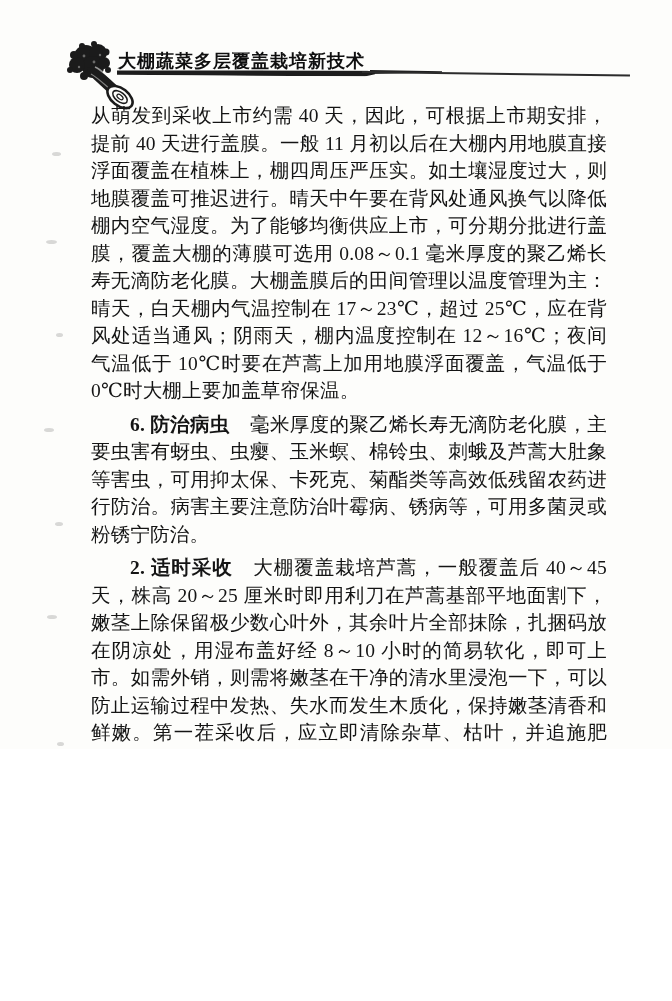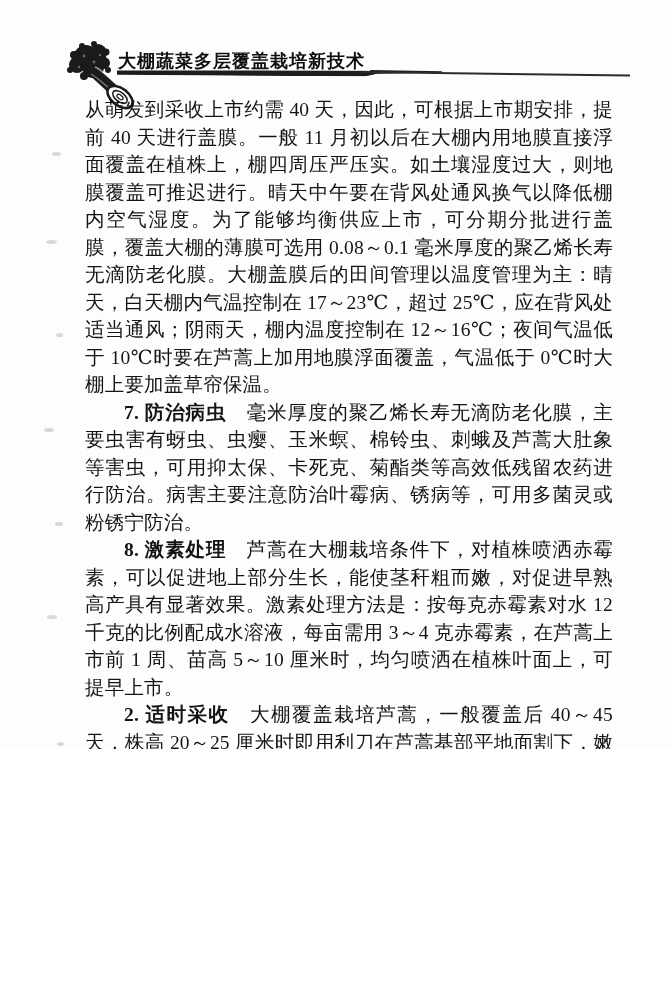--- a/index.html
+++ b/index.html
@@ -64,21 +64,21 @@
     position: absolute;
     left: 85px;
     top: 96px;
     width: 528px;
     font-size: 19.5px;
     line-height: 27.5px;
     color: #141414;
     text-align: justify;
     letter-spacing: 0.2px;
   }
-  .body-text p { margin: 0; }
+  .body-text p { margin: 6px; }
   .body-text p.indent { text-indent: 2em; }
   .sec-head { font-weight: bold; }
   .sec-head:not(:empty) { margin-right: 1.05em; }
   
   .page-number {
     position: absolute;
     left: 84px;
     top: 913px;
     font-size: 17px;
     letter-spacing: 2px;
@@ -141,22 +141,21 @@
       </g>
     </svg>
     <div class="book-title">大棚蔬菜多层覆盖栽培新技术</div>
     <div class="rule-thick"></div>
     <div class="rule-tail"></div>
     <div class="rule-thin"></div>
   </div>
 
   <div class="body-text">
     <p><span class="sec-head"></span><span>从萌发到采收上市约需 40 天，因此，可根据上市期安排，提前 40 天进行盖膜。一般 11 月初以后在大棚内用地膜直接浮面覆盖在植株上，棚四周压严压实。如土壤湿度过大，则地膜覆盖可推迟进行。晴天中午要在背风处通风换气以降低棚内空气湿度。为了能够均衡供应上市，可分期分批进行盖膜，覆盖大棚的薄膜可选用 0.08～0.1 毫米厚度的聚乙烯长寿无滴防老化膜。大棚盖膜后的田间管理以温度管理为主：晴天，白天棚内气温控制在 17～23℃，超过 25℃，应在背风处适当通风；阴雨天，棚内温度控制在 12～16℃；夜间气温低于 10℃时要在芦蒿上加用地膜浮面覆盖，气温低于 0℃时大棚上要加盖草帘保温。</span></p>
-    <p class="indent"><span class="sec-head">7. 防治病虫</span><span>毫米厚度的聚乙烯长寿无滴防老化膜，主要虫害有蚜虫、虫瘿、玉米螟、棉铃虫、刺蛾及芦蒿大肚象等害虫，可用抑太保、卡死克、菊酯类等高效低残留农药进行防治。病害主要注意防治叶霉病、锈病等，可用多菌灵或粉锈宁防治。</span></p>
-    <p class="indent"><span class="sec-head">8. 激素处理</span><span>芦蒿在大棚栽培条件下，对植株喷洒赤霉素，可以促进地上部分生长，能使茎秆粗而嫩，对促进早熟高产具有显著效果。激素处理方法是：按每克赤霉素对水 12 千克的比例配成水溶液，每亩需用 3～4 克赤霉素，在芦蒿上市前 1 周、苗高 5～10 厘米时，均匀喷洒在植株叶面上，可提早上市。</span></p>
+    <p class="indent"><span class="sec-head">6. 防治病虫</span><span>毫米厚度的聚乙烯长寿无滴防老化膜，主要虫害有蚜虫、虫瘿、玉米螟、棉铃虫、刺蛾及芦蒿大肚象等害虫，可用抑太保、卡死克、菊酯类等高效低残留农药进行防治。病害主要注意防治叶霉病、锈病等，可用多菌灵或粉锈宁防治。</span></p>
     <p class="indent"><span class="sec-head">2. 适时采收</span><span>大棚覆盖栽培芦蒿，一般覆盖后 40～45 天，株高 20～25 厘米时即用利刀在芦蒿基部平地面割下，嫩茎上除保留极少数心叶外，其余叶片全部抹除，扎捆码放在阴凉处，用湿布盖好经 8～10 小时的简易软化，即可上市。如需外销，则需将嫩茎在干净的清水里浸泡一下，可以防止运输过程中发热、失水而发生木质化，保持嫩茎清香和鲜嫩。第一茬采收后，应立即清除杂草、枯叶，并追施肥水，每亩追施 5～10 千克尿素，再覆盖薄膜，以后管理同第一茬。这样再经 45～50 天，第二茬即可采收上市。一般大棚芦蒿冬春季可收获 2～3 茬，亩产量达 800～1 000 千克。但大棚芦蒿需要预留一块地方，只能采收一次，作为留种田，以保证种株健壮，为移植后次年夺取高产打下基础。</span></p>
   </div>
 
   <div class="page-number">· 92 ·</div>
 
   <div class="watermark">MSHUA</div>
 
   <div class="smudge" style="left:52px; top:152px; width:9px; height:4px;"></div>
   <div class="smudge" style="left:46px; top:240px; width:11px; height:4px;"></div>
   <div class="smudge" style="left:56px; top:333px; width:7px; height:4px;"></div>

